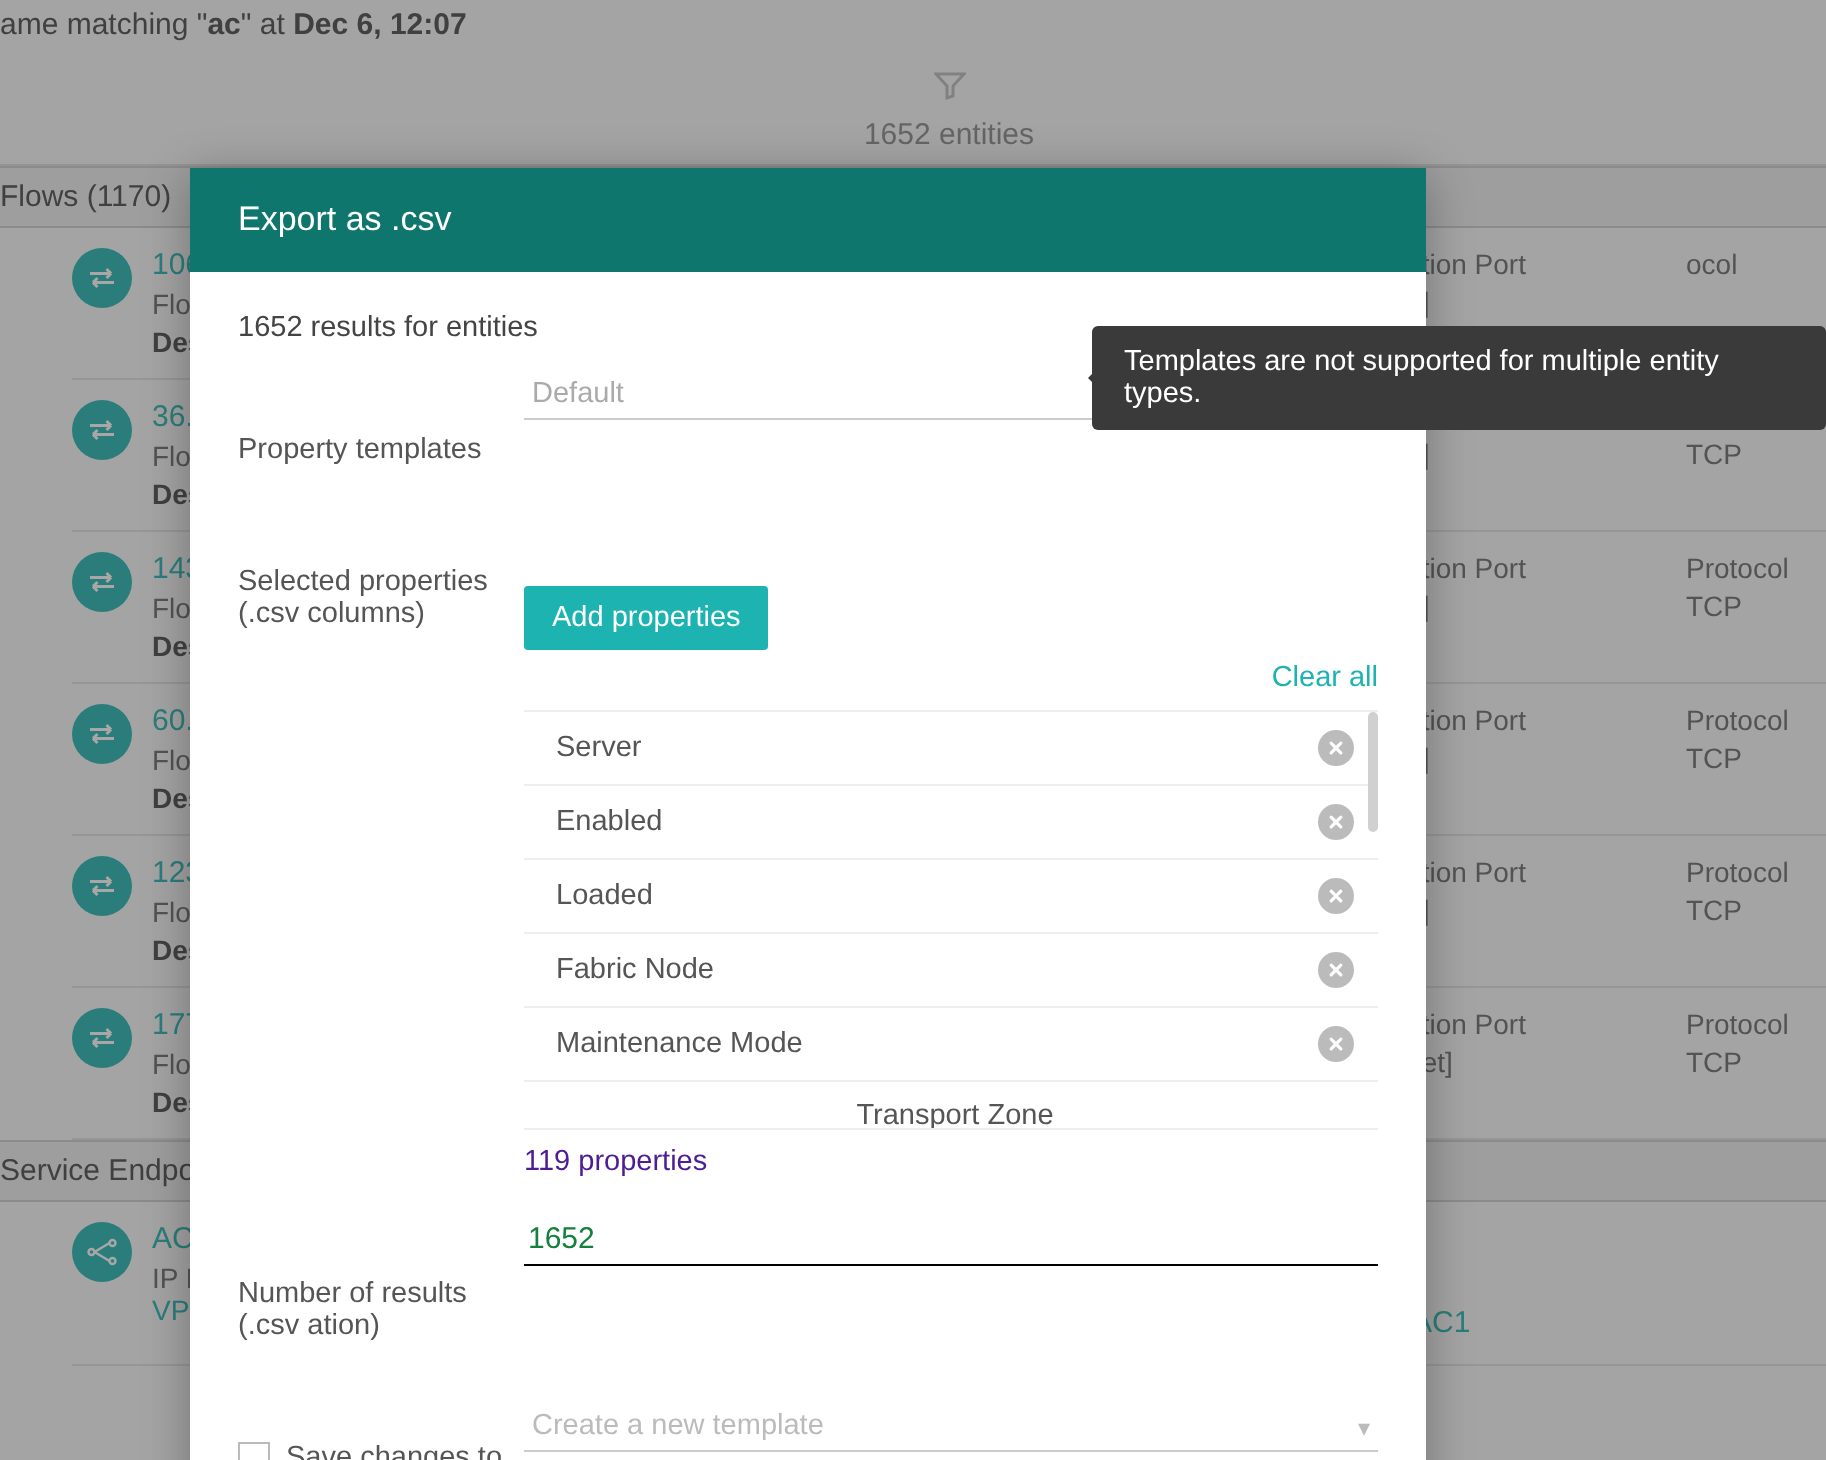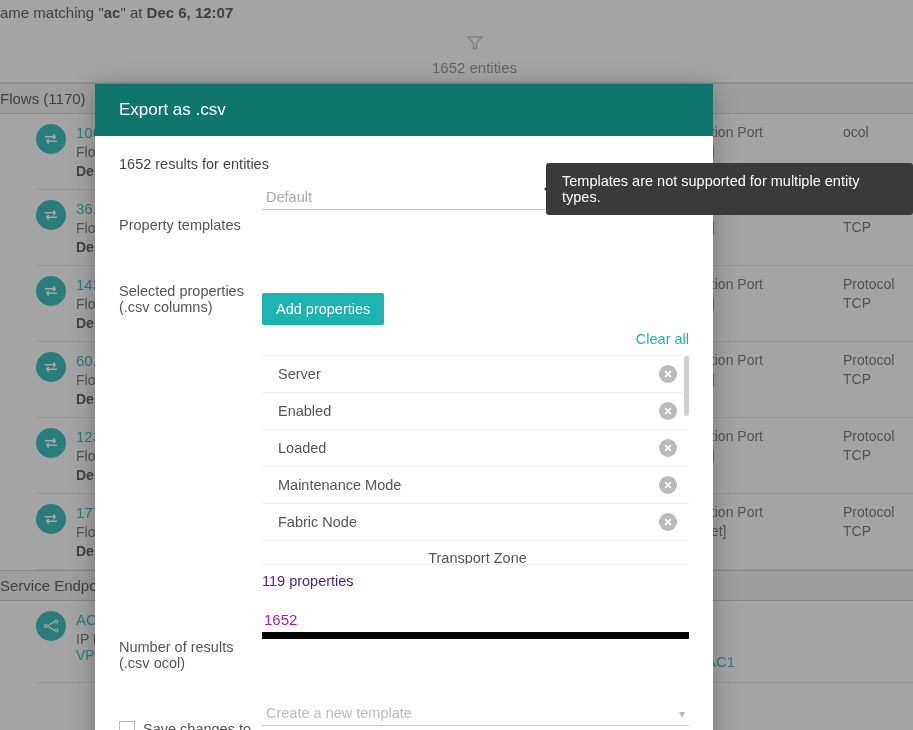--- a/index.html
+++ b/index.html
@@ -179,25 +179,25 @@
   .clear-all {
     color: #1cb3b0;
     text-align: right;
     font-size: 14.5px;
     cursor: pointer;
     margin-top: 6px;
   }
   .propcount { margin-top: 8px; color: #4c1d95; }
   .num-input {
     border: none;
-    border-bottom: 7px solid #000000;
+    border-bottom: 1px solid #000000;
     width: 100%;
     font-size: 15px;
     padding: 4px 2px;
-    color: #a21caf;
+    color: #15803d;
     outline: none;
     font-family: inherit;
   }
   .chk-box {
     width: 16px; height: 16px;
     border: 1px solid #bbb;
     display: inline-block;
     vertical-align: middle;
     margin-right: 8px;
   }
@@ -474,29 +474,29 @@
               </div>
               <div class="propitem">
                 <span>Loaded</span>
                 <span class="del-btn">
                   <svg viewBox="0 0 10 10" width="8" height="8" stroke-width="2" stroke-linecap="round">
                     <path d="M2 2l6 6M8 2l-6 6"></path>
                   </svg>
                 </span>
               </div>
               <div class="propitem">
-                <span>Maintenance Mode</span>
+                <span>Fabric Node</span>
                 <span class="del-btn">
                   <svg viewBox="0 0 10 10" width="8" height="8" stroke-width="2" stroke-linecap="round">
                     <path d="M2 2l6 6M8 2l-6 6"></path>
                   </svg>
                 </span>
               </div>
               <div class="propitem">
-                <span>Fabric Node</span>
+                <span>Maintenance Mode</span>
                 <span class="del-btn">
                   <svg viewBox="0 0 10 10" width="8" height="8" stroke-width="2" stroke-linecap="round">
                     <path d="M2 2l6 6M8 2l-6 6"></path>
                   </svg>
                 </span>
               </div>
               <div class="propitem">
                 <span>Transport Zone</span>
                 <span class="del-btn">
                   <svg viewBox="0 0 10 10" width="8" height="8" stroke-width="2" stroke-linecap="round">
@@ -506,21 +506,21 @@
               </div>
             </div>
         </div>
         <div class="propcount">119 properties</div>
       </div>
     </div>
 
     <div class="modal-row" style="align-items:flex-start;">
       <div class="left-col">
         <span>Number of results</span><br>
-        <span>(.csv ocol)</span>
+        <span>(.csv ation)</span>
       </div>
       <div class="right-col">
         <input class="num-input" value="1652" style="">
       </div>
     </div>
 
     <div class="modal-row" style="align-items:center;">
       <div class="left-col" style="display:flex; align-items:center;">
         <span class="chk-box"></span>
         <span>Save changes to</span>

